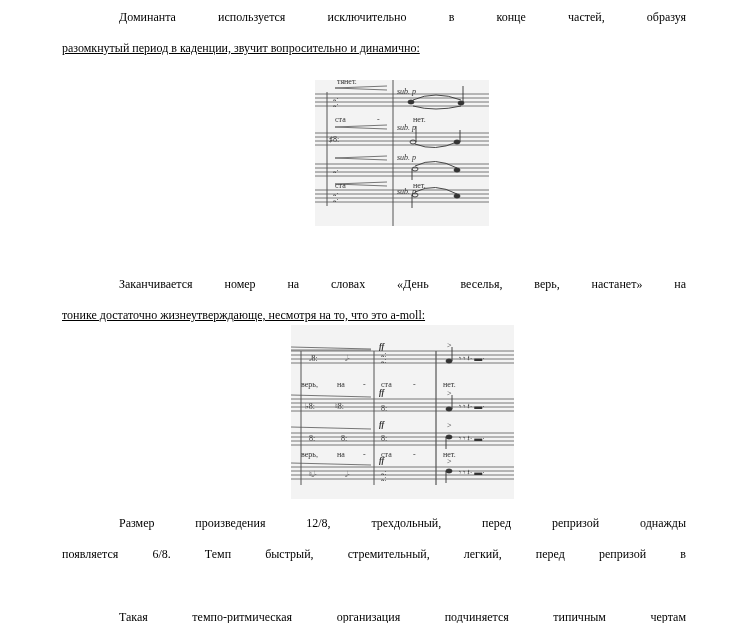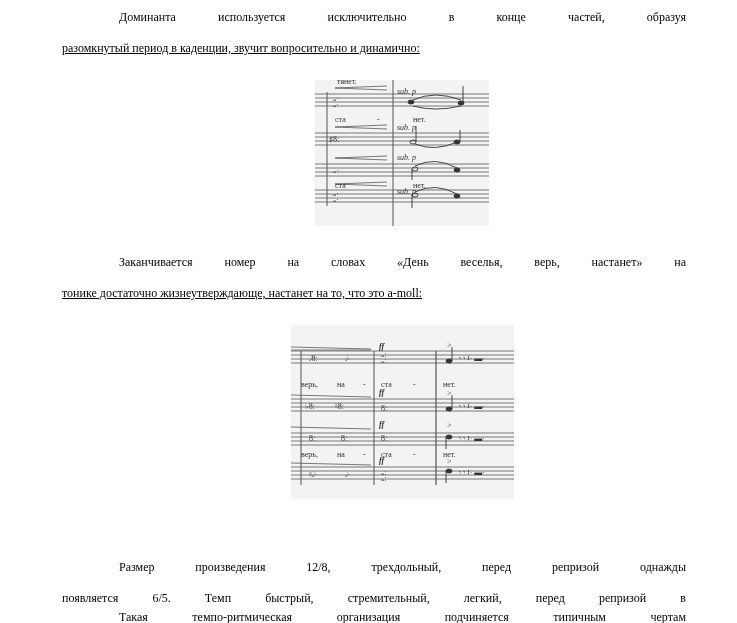--- a/index.html
+++ b/index.html
@@ -84,23 +84,23 @@
       <path d="M100 86 Q120 76 142 88"></path>
         <ellipse cx="142" cy="90" rx="3" ry="2" fill="#333"></ellipse>
       <ellipse cx="100" cy="115" rx="3" ry="2"></ellipse>
         <line x1="97" y1="115" x2="97" y2="128"></line>
       <path d="M100 112 Q120 102 142 114"></path>
         <ellipse cx="142" cy="116" rx="3" ry="2" fill="#333"></ellipse>
     </g>
   </svg>
 </div>
 
-<div class="p" style="top:247px;">
+<div class="p" style="top:269px;">
   <span class="justify indent">Заканчивается номер на словах «День веселья, верь, настанет» на</span>
-  <span class="line">тонике достаточно жизнеутверждающе, настанет на то, что это a-moll:</span>
+  <span class="line">тонике достаточно жизнеутверждающе, несмотря на то, что это a-moll:</span>
 </div>
 
 <div class="score" style="left:291px; top:325px; width:223px; height:174px;">
   <svg width="223" height="174" viewBox="0 0 223 174" font-family="Liberation Serif, serif">
     <g stroke="#555" stroke-width="0.8">
       <line x1="0" y1="26" x2="223" y2="26"></line>
         <line x1="0" y1="30" x2="223" y2="30"></line>
       <line x1="0" y1="34" x2="223" y2="34"></line>
         <line x1="0" y1="38" x2="223" y2="38"></line>
       <line x1="0" y1="74" x2="223" y2="74"></line>
@@ -170,20 +170,20 @@
       <ellipse cx="158" cy="84" rx="3" ry="2"></ellipse>
         <line x1="161" y1="84" x2="161" y2="70"></line>
       <ellipse cx="158" cy="112" rx="3" ry="2"></ellipse>
         <line x1="155" y1="112" x2="155" y2="124"></line>
       <ellipse cx="158" cy="146" rx="3" ry="2"></ellipse>
         <line x1="155" y1="146" x2="155" y2="158"></line>
     </g>
   </svg>
 </div>
 
-<div class="p" style="top:508px;margin-top:44px;">
+<div class="p" style="top:508px;">
   <span class="justify indent">Размер произведения 12/8, трехдольный, перед репризой однажды</span>
-  <span class="justify">появляется 6/5. Темп быстрый, стремительный, легкий, перед репризой в</span>
+  <span class="justify">появляется 6/8. Темп быстрый, стремительный, легкий, перед репризой в</span>
 </div>
 
 <div class="p" style="top:602px;">
   <span class="justify indent">Такая темпо-ритмическая организация подчиняется типичным чертам</span>
 </div>
 
 </body></html>

